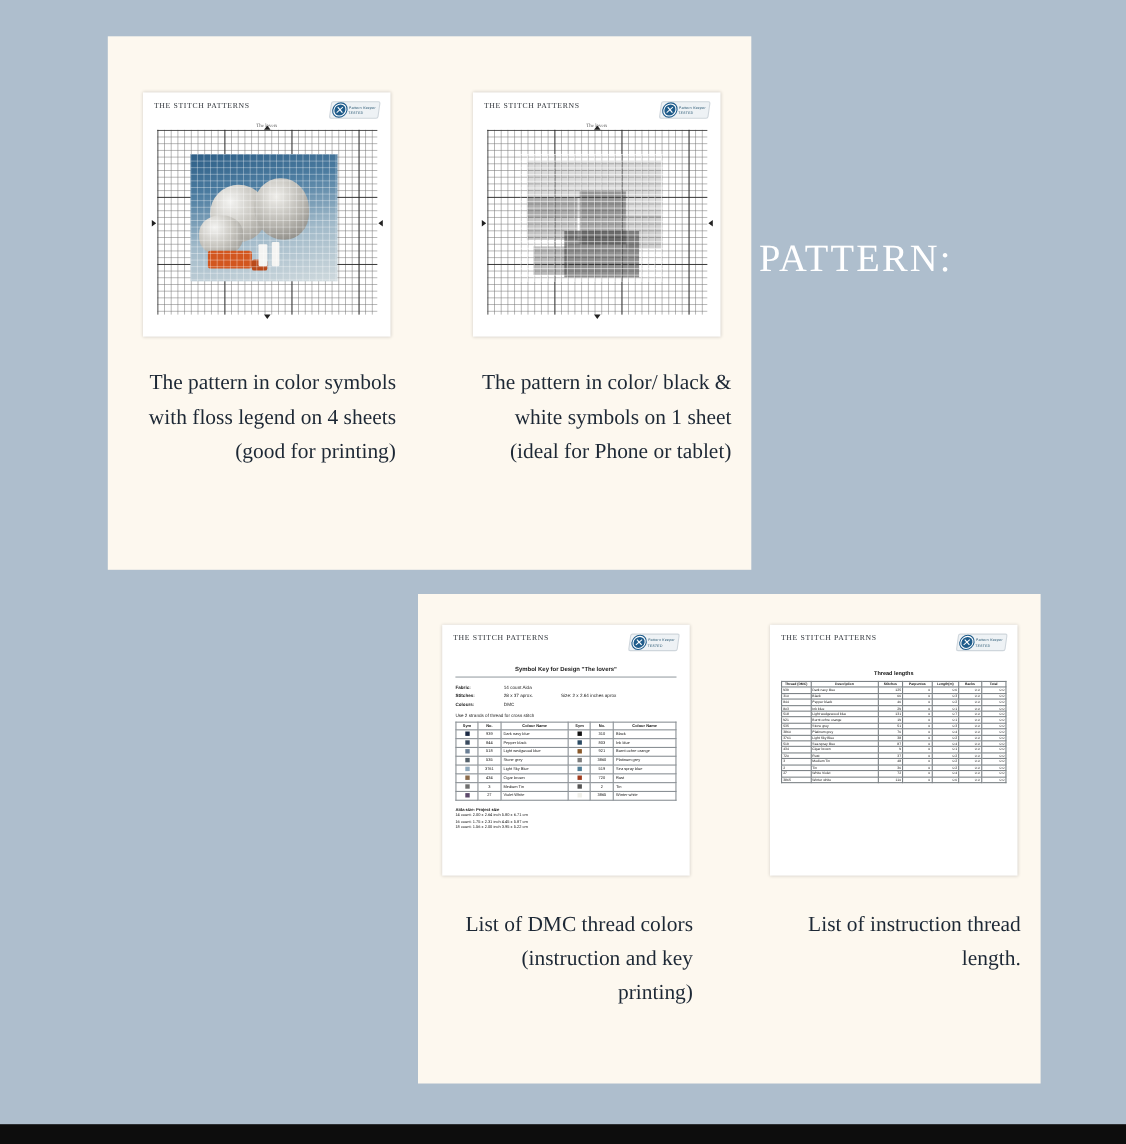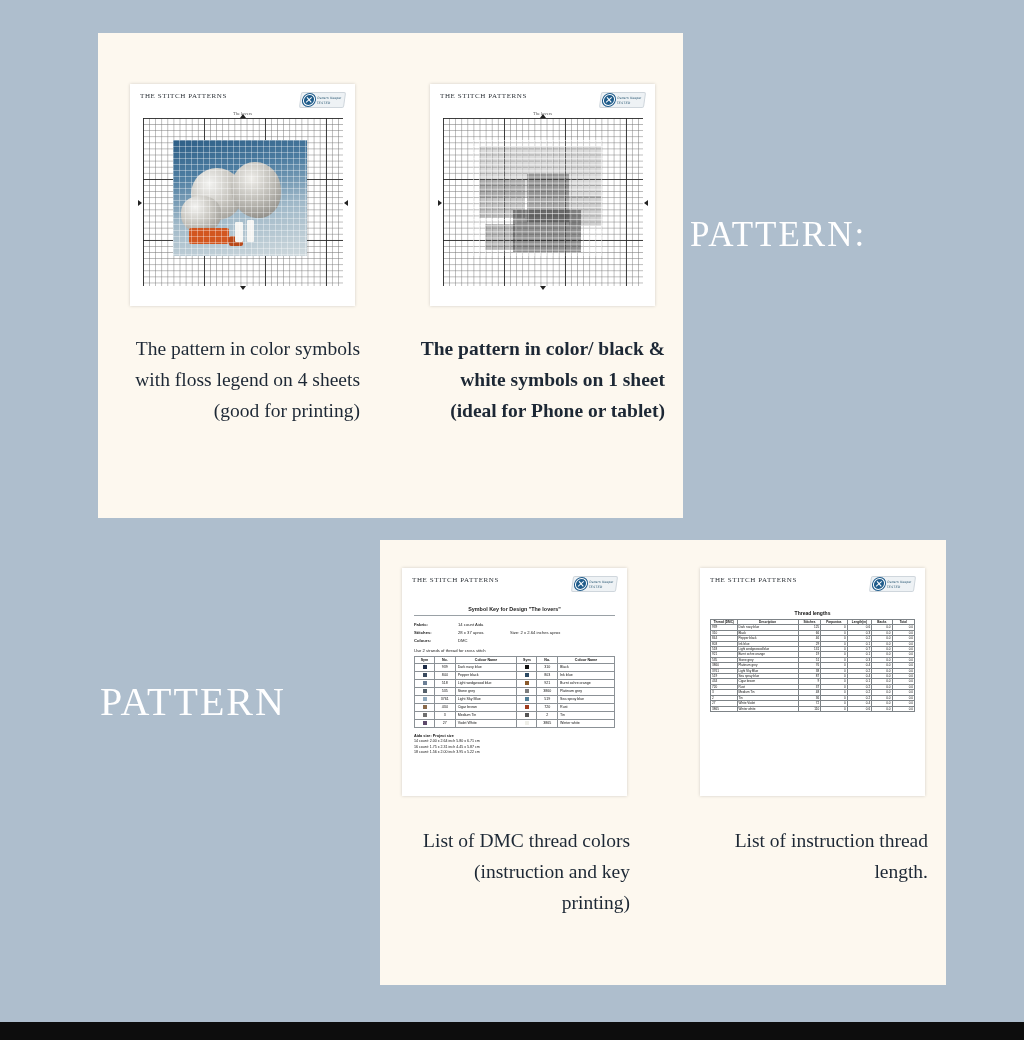--- a/index.html
+++ b/index.html
@@ -240,28 +240,27 @@
     </div>
 
     <div class="arrow-m" style="left:97px; top:-4px; border-bottom:4px solid #222;"></div>
     <div class="arrow-m" style="left:97px; bottom:-4px; border-top:4px solid #222;"></div>
     <div style="position:absolute; left:-5px; top:82px; width:0;height:0;border-top:3px solid transparent;border-bottom:3px solid transparent;border-left:4px solid #222;"></div>
     <div style="position:absolute; right:-5px; top:82px; width:0;height:0;border-top:3px solid transparent;border-bottom:3px solid transparent;border-right:4px solid #222;"></div>
   </div>
 </div>
 
 <div class="caption" style="left:125px; top:333px; width:235px;">The pattern in color symbols with floss legend on 4 sheets (good for printing)</div>
-<div class="caption" style="left:420px; top:333px; width:245px;font-weight:bold;">The pattern in color/ black &amp; white symbols on 1 sheet (ideal for Phone or tablet)</div>
+<div class="caption" style="left:420px; top:333px; width:245px;">The pattern in color/ black &amp; white symbols on 1 sheet (ideal for Phone or tablet)</div>
 
 <div class="includes-text">PATTERN:</div>
 
 <div class="panel-bottom"></div>
 
 <div class="pdf-text">
-  <div>PATTERN</div>
 </div>
 
 <div class="sheet" style="left:402px; top:568px; width:225px; height:228px;">
   <div class="sheet-hdr">
     <div class="sheet-title">THE STITCH PATTERNS</div>
     <div class="stamp">
       <div class="stamp-circle"></div>
       <div class="stamp-lines">
         <span>Pattern Keeper</span>
         <span>TESTED</span>

